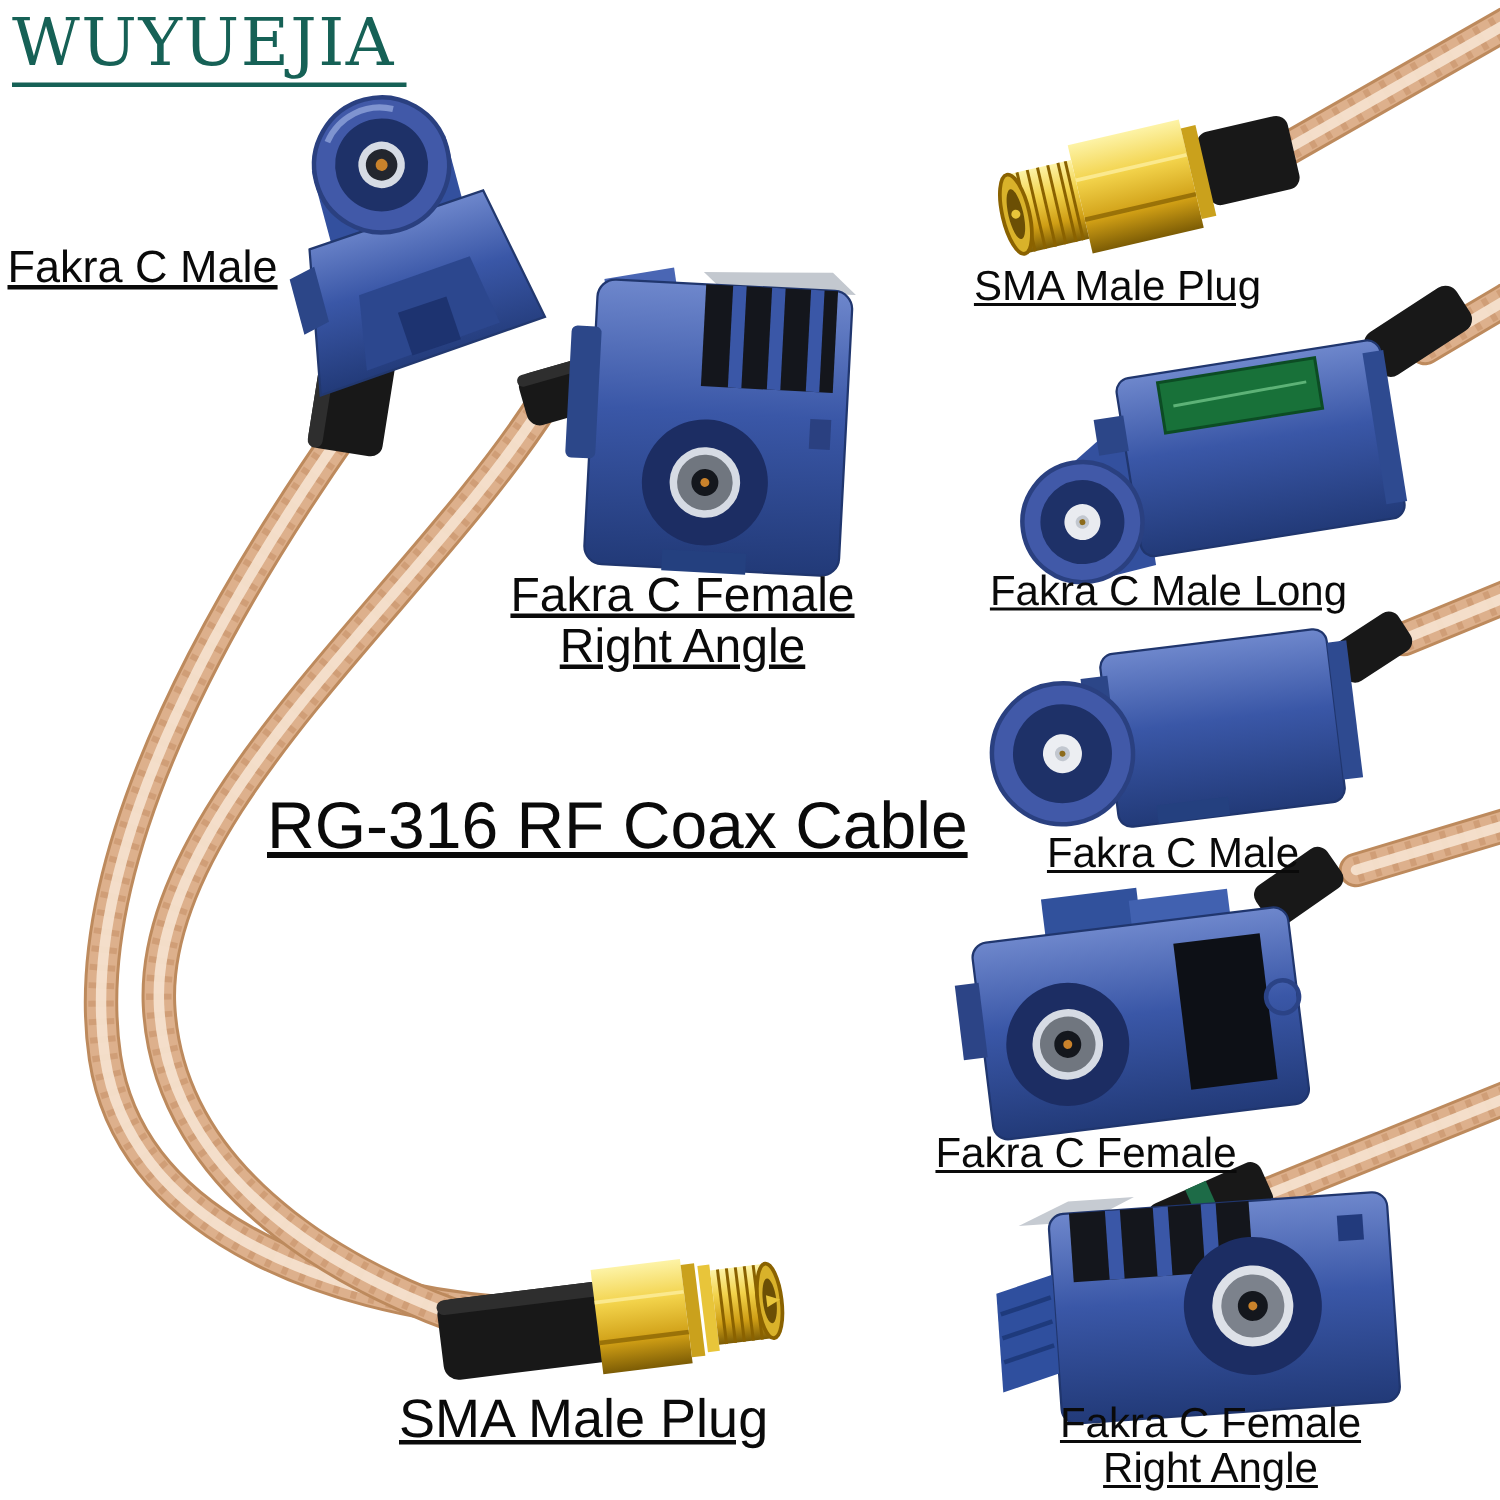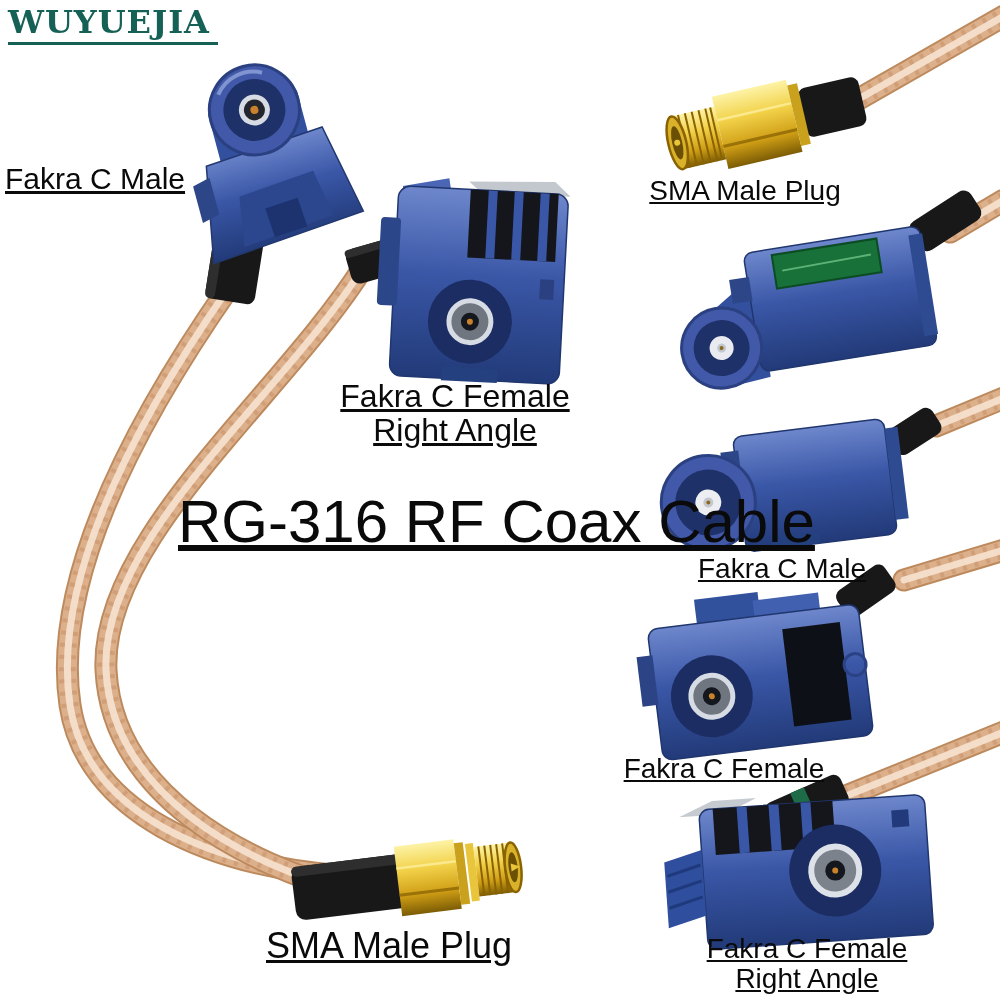--- a/index.html
+++ b/index.html
@@ -7,29 +7,29 @@
   body { font-family:"Liberation Sans", sans-serif; }
   .stage {
     position:relative; width:1000px; height:1000px;
     background:var(--page-bg,#ffffff); overflow:hidden;
   }
   .scene { position:absolute; left:0; top:0; }
   .label { position:absolute; color:var(--label-black,#0a0a0a); line-height:1.07; white-space:nowrap;text-decoration:underline; }
   .center2 { text-align:center; white-space:normal; }
   #brand {
     position:absolute; left:8px; top:3px;
-    font-family:"DejaVu Serif", serif; font-weight:bold;
-    font-size:32px; letter-spacing:1px;
+    font-family:"DejaVu Serif", serif; font-weight:normal;
+    font-size:44px; letter-spacing:1px;
     color:var(--brand-teal,#166156);
     border-bottom:3px solid var(--brand-teal,#166156);
     padding:0 8px 1px 0; display:inline-block;
   }
   #lab-fakra-male-left { left:5px;  top:163px; font-size:30px; }
   #lab-mid   { left:330px; top:379px; width:250px; font-size:32px; }
-  #lab-title { left:178px; top:490px; font-size:60px; }
+  #lab-title { left:178px; top:527px; font-size:44px; }
   #lab-sma-bottom { left:266px; top:927px; font-size:36px; }
   .glabel { font-size:28px; width:320px; }
   #glab-0 { left:585px; top:176px; }
   #glab-1 { left:619px; top:379px; }
   #glab-2 { left:622px; top:554px; }
   #glab-3 { left:564px; top:754px; }
   #glab-4 { left:647px; top:934px; }
   
   .cs { fill:none; stroke:var(--cable-shadow,#bd8a5d);  stroke-width:23; stroke-linecap:round; }
   .cb { fill:none; stroke:var(--cable-base,#ddb08c);    stroke-width:19; stroke-linecap:round; }
@@ -277,20 +277,24 @@
   </div>
 
   <div class="label" id="lab-title">RG-316 RF Coax Cable</div>
 
   <div class="label" id="lab-sma-bottom">SMA Male Plug</div>
 
   <div class="label center2 glabel" id="glab-0">
     <div>SMA Male Plug</div>
     <div></div>
   </div>
+  <div class="label center2 glabel" id="glab-1">
+    <div>Fakra C Male Long</div>
+    <div></div>
+  </div>
   <div class="label center2 glabel" id="glab-2">
     <div>Fakra C Male</div>
     <div></div>
   </div>
   <div class="label center2 glabel" id="glab-3">
     <div>Fakra C Female</div>
     <div></div>
   </div>
   <div class="label center2 glabel" id="glab-4">
     <div>Fakra C Female</div>

